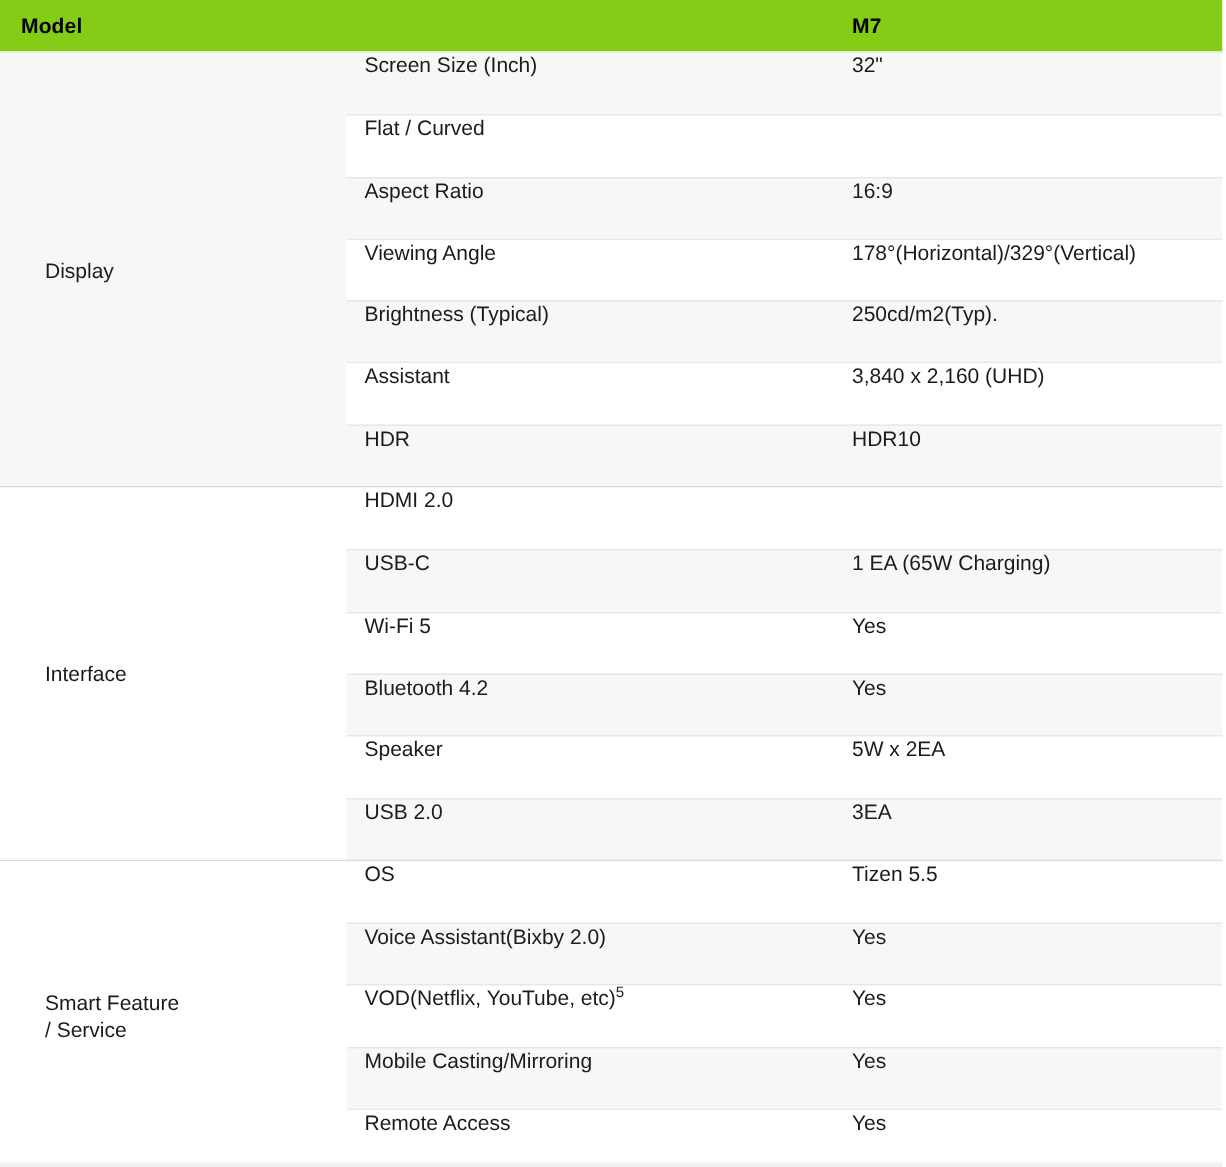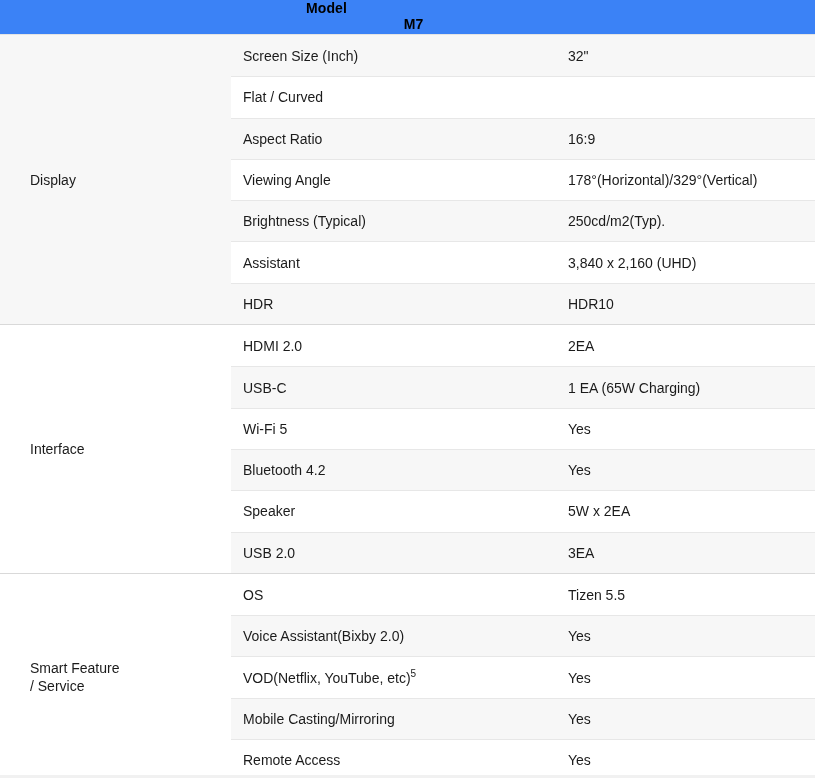--- a/index.html
+++ b/index.html
@@ -22,22 +22,21 @@
     overflow: hidden;
     font-size: 14px;
     color: var(--body-text, #1b1b1b);
   }
   .header-row {
     display: flex;
     height: 35px;
     align-items: center;
     box-sizing: border-box;
     border-bottom: 1px solid var(--header-border, #e4e4e4);
-    background: #3b82f6;
-    flex-direction: column;
+    background: #84cc16;
   }
   .header-text {
     font-weight: 700;
     color: var(--header-text, #000000);
     letter-spacing: 0.1px;
   }
   .col-section {
     width: 231px;
     flex: none;
     padding-left: 14px;
@@ -74,21 +73,21 @@
   .section-cell.striped {
     background: var(--stripe, #f7f7f7);
   }
   .rows {
     flex: 1;
     min-width: 0;
   }
   .row {
     display: flex;
     height: 41.3px;
-    align-items: center;
+    align-items: flex-start;
     box-sizing: border-box;
     background: #ffffff;
   }
   .row:not(:first-child) {
     border-top: 1px solid var(--row-border, #e7e7e7);
   }
   .row.striped {
     background: var(--stripe, #f7f7f7);
   }
   .label-sup {
@@ -146,21 +145,20 @@
               <div class="col-label"><span>HDR</span></div>
               <div class="col-value">HDR10</div>
             </div>
           </div>
         </div>
         <div class="section">
           <div class="section-cell">Interface</div>
           <div class="rows">
             <div class="row">
               <div class="col-label"><span>HDMI 2.0</span></div>
-              <div class="col-value">2EA</div>
             </div>
             <div class="row striped">
               <div class="col-label"><span>USB-C</span></div>
               <div class="col-value">1 EA (65W Charging)</div>
             </div>
             <div class="row">
               <div class="col-label"><span>Wi-Fi 5</span></div>
               <div class="col-value">Yes</div>
             </div>
             <div class="row striped">

